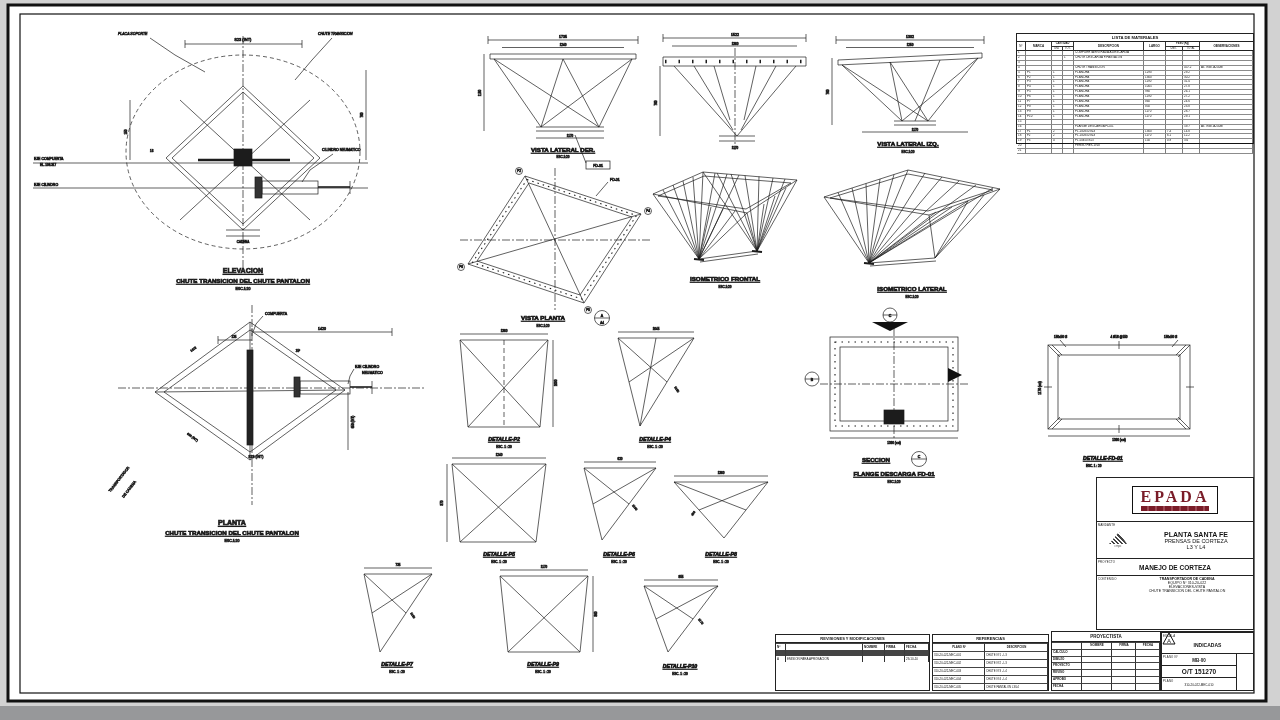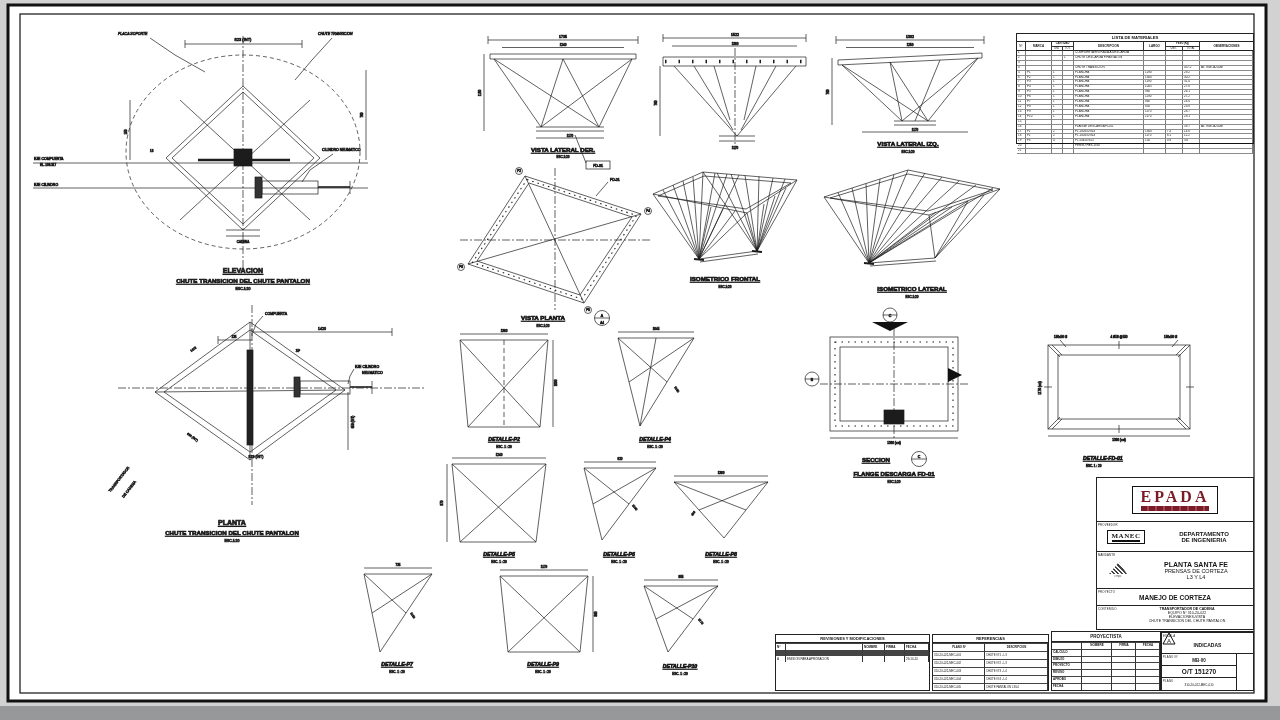--- a/index.html
+++ b/index.html
@@ -870,32 +870,20 @@
   </div>
 </div>
 
 <div class="overlay brd" style="left:1096px;top:477px;width:158px;height:153px;background:#fff;">
   <div style="height:43px;display:flex;align-items:center;justify-content:center;">
     <div style="border:1px solid #111;padding:2px 8px;text-align:center;">
       <div style="font-weight:bold;font-size:16px;letter-spacing:3px;color:#7a1c28;line-height:16px;font-family:'Liberation Serif',serif;">EPADA</div>
       <div style="height:5px;margin-top:1px;background:repeating-linear-gradient(90deg,#7a1c28 0 6px,#9c4752 6px 8px);"></div>
     </div>
   </div>
-  <div class="tb-row" style="height:30px;display:grid;grid-template-columns:58px 1fr;">
-    <span class="lbl">PROVEEDOR</span>
-    <div style="display:flex;align-items:center;justify-content:center;">
-      <div style="border:1.5px solid #111;padding:1px 4px;">
-        <div style="font-weight:bold;font-size:7px;letter-spacing:.5px;font-family:'Liberation Serif',serif;border-bottom:2px solid #111;">MANEC</div>
-      </div>
-    </div>
-    <div style="text-align:center;align-self:center;">
-      <div style="font-size:6px;font-weight:bold;">DEPARTAMENTO</div>
-      <div style="font-size:6px;font-weight:bold;">DE INGENIERIA</div>
-    </div>
-  </div>
   <div class="tb-row" style="height:37px;display:grid;grid-template-columns:42px 1fr;">
     <span class="lbl">MANDANTE</span>
     <div style="display:flex;flex-direction:column;align-items:center;justify-content:center;">
       <div style="width:18px;height:12px;clip-path:polygon(0 100%,55% 0,100% 100%);background:repeating-linear-gradient(45deg,#444 0 1.5px,#fff 1.5px 3px);"></div>
       <div style="font-size:3px;color:#555;">cmpc</div>
     </div>
     <div style="text-align:center;align-self:center;">
       <div style="font-size:7px;font-weight:bold;">PLANTA SANTA FE</div>
       <div style="font-size:5.5px;">PRENSAS DE CORTEZA</div>
       <div style="font-size:5.5px;">L3 Y L4</div>

